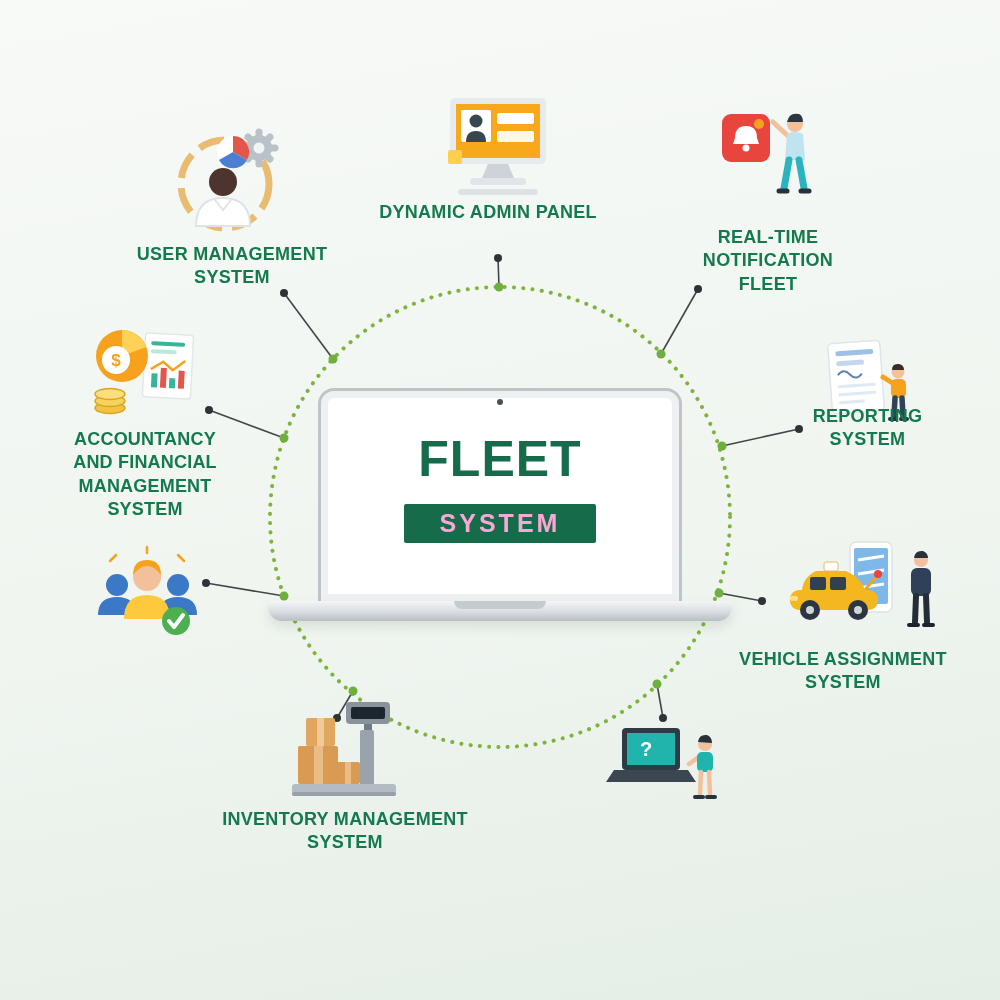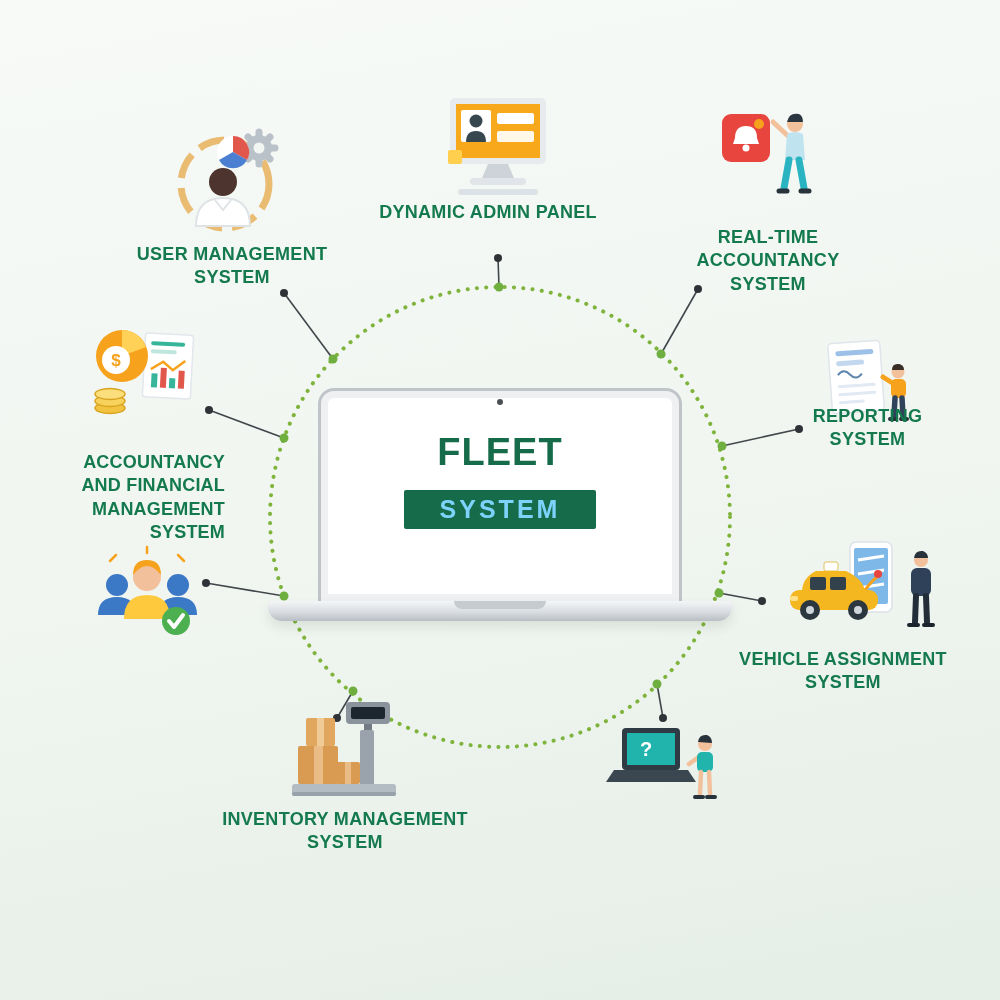--- a/index.html
+++ b/index.html
@@ -13,42 +13,42 @@
   svg{display:block;}
   .layer{position:absolute;left:0;top:0;width:1000px;height:1000px;}
   .conn-layer{z-index:1;}
   .icon{position:absolute;z-index:3;}
   .label{
     position:absolute;z-index:3;
     color:var(--green-label,#147a4e);
     font-weight:bold;font-size:18px;line-height:1.3;
     letter-spacing:0.3px;text-align:center;
   }
-  .label.left{text-align:right;margin-top:23px;}
+  .label.left{text-align:center;}
   
   .laptop-screen{
     position:absolute;z-index:2;
     left:318px;top:388px;width:358px;height:210px;
     background:#ffffff;
     border:3px solid #bfc4c9;border-bottom:none;
     border-radius:16px 16px 0 0;
     box-shadow:inset 0 0 0 7px #eef0f2;
   }
   .laptop-camera{
     position:absolute;top:8px;left:50%;transform:translateX(-50%);
     width:6px;height:6px;border-radius:50%;background:#4a4f54;
   }
   .center-title{
     margin-top:40px;text-align:center;
     color:var(--green-dark,#156b4a);
-    font-size:38px;font-weight:800;line-height:1.15;letter-spacing:1px;
+    font-size:50px;font-weight:800;line-height:1.15;letter-spacing:1px;
   }
   .center-banner{
     margin:15px auto 0;width:fit-content;
-    background:var(--green-dark,#156b4a);color:#7dd3fc;
+    background:var(--green-dark,#156b4a);color:#f9a8d4;
     font-size:25px;font-weight:bold;letter-spacing:3px;
     padding:5px 36px;border-radius:2px;
   }
   .laptop-base{
     position:absolute;z-index:2;
     left:268px;top:601px;width:464px;height:20px;
     background:linear-gradient(180deg,#f4f5f7 0%,#d9dde1 55%,#b9bec4 100%);
     border-radius:3px 3px 14px 14px;
     box-shadow:0 6px 12px rgba(60,80,60,0.12);
   }
@@ -167,21 +167,21 @@
         <circle cx="75" cy="24" r="8" fill="#f3c09c"></circle>
         <path d="M67 22 Q69 12 79 14 Q83 16 83 22 Z" fill="#2b3640"></path>
         <path d="M67 34 Q75 30 83 34 L85 60 L65 60 Z" fill="#bfe3ef"></path>
         <path d="M69 60 L64 88" stroke="#2ab3c0" stroke-width="7" stroke-linecap="round"></path>
         <path d="M79 60 L84 88" stroke="#2ab3c0" stroke-width="7" stroke-linecap="round"></path>
         <path d="M59 91 L67 91" stroke="#27323b" stroke-width="5" stroke-linecap="round"></path>
         <path d="M81 91 L89 91" stroke="#27323b" stroke-width="5" stroke-linecap="round"></path>
       </g>
     </svg>
   </div>
-  <div class="label" style="left:683px;top:226px;width:170px;">REAL-TIME ACCOUNTANCY SYSTEM</div>
+  <div class="label" style="left:683px;top:226px;width:170px;">REAL-TIME NOTIFICATION FLEET</div>
 
   <div class="icon" style="left:824px;top:336px;width:90px;height:95px;">
     <svg viewBox="0 0 90 95" width="90" height="95">
       <g transform="rotate(-4 32 40)">
         <rect x="6" y="6" width="52" height="70" rx="4" fill="#ffffff" stroke="#dfe5ea" stroke-width="1.5"></rect>
         <rect x="13" y="14" width="38" height="5" rx="2.5" fill="#9dc0e8"></rect>
         <rect x="13" y="24" width="28" height="5" rx="2.5" fill="#c3d8ef"></rect>
         <path d="M14 38 Q20 31 26 38 T38 38" stroke="#5e86ad" stroke-width="2" fill="none"></path>
         <rect x="13" y="48" width="38" height="3" rx="1.5" fill="#e1e9f2"></rect>
         <rect x="13" y="56" width="38" height="3" rx="1.5" fill="#e1e9f2"></rect>

